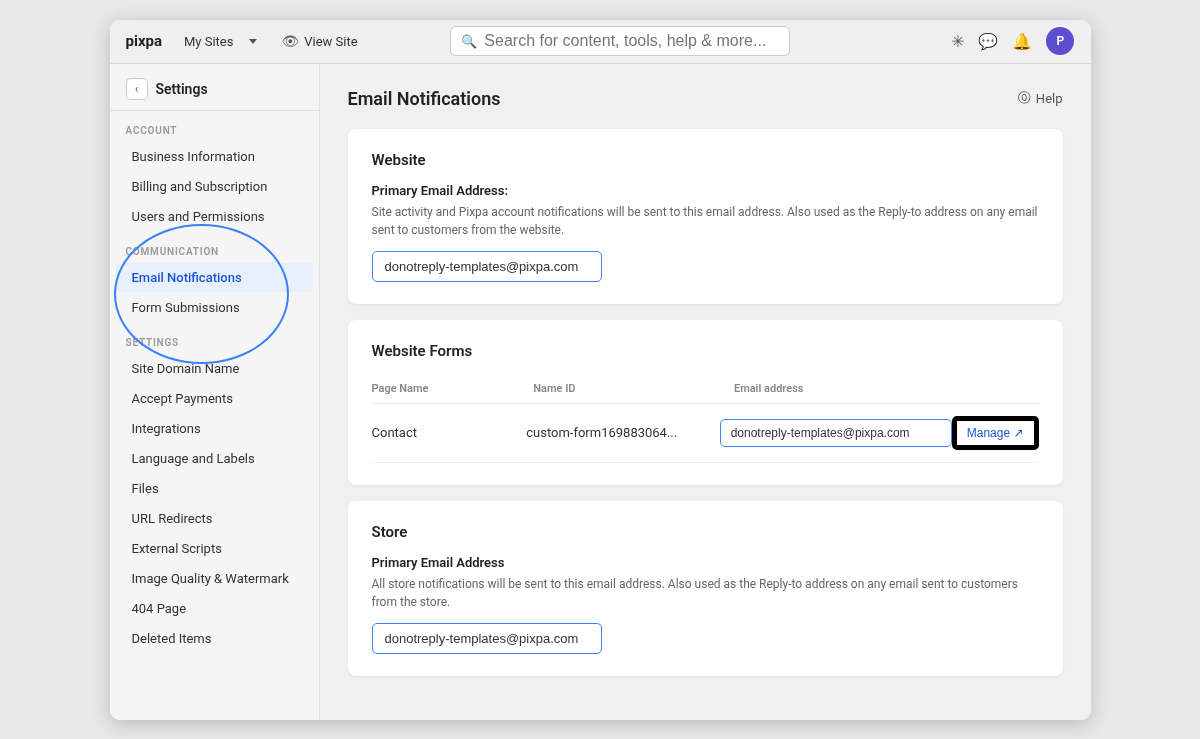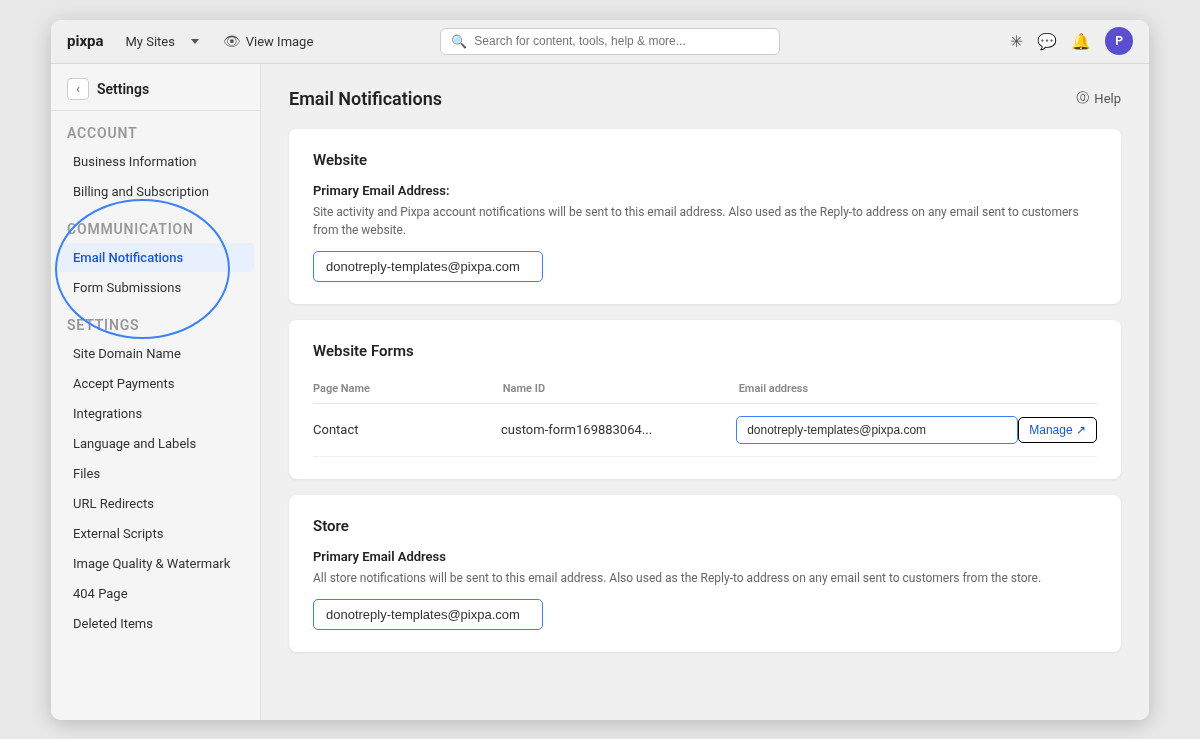--- a/index.html
+++ b/index.html
@@ -7,21 +7,21 @@
       font-family: -apple-system, BlinkMacSystemFont, 'Segoe UI', Roboto, sans-serif;
       background: #e8e8e8;
       width: 1200px;
       height: 739px;
       overflow: hidden;
       display: flex;
       align-items: center;
       justify-content: center;
     }
     .browser-window {
-      width: 1098px;
+      width: 981px;
       height: 700px;
       background: #f5f5f5;
       border-radius: 10px;
       box-shadow: 0 4px 20px rgba(0,0,0,0.2);
       display: flex;
       flex-direction: column;
       overflow: hidden;
     }
     
     .top-bar {
@@ -76,21 +76,21 @@
       align-items: center;
       background: white;
       border: 1px solid #ccc;
       border-radius: 6px;
       padding: 5px 10px;
       gap: 7px;
     }
     .search-bar input {
       border: none;
       outline: none;
-      font-size: 12px;
+      font-size: 16px;
       color: #a21caf;
       width: 100%;
       background: transparent;
     }
     .search-icon-sm { font-size: 13px; color: #888; }
     .top-bar-right {
       display: flex;
       align-items: center;
       gap: 14px;
       margin-left: auto;
@@ -147,21 +147,21 @@
       cursor: pointer;
       font-size: 12px;
       color: #555;
     }
     .sidebar-title {
       font-size: 14px;
       font-weight: 600;
       color: #222;
     }
     .sidebar-section-label {
-      font-size: 14px;
+      font-size: 10px;
       font-weight: 600;
       color: #999;
       letter-spacing: 0.8px;
       text-transform: uppercase;
       padding: 14px 16px 5px;
     }
     .sidebar-item {
       font-size: 13px;
       color: #333;
       padding: 7px 16px;
@@ -287,21 +287,21 @@
       color: #333;
       width: 100%;
       outline: none;
     }
     .manage-btn {
       display: flex;
       align-items: center;
       gap: 3px;
       font-size: 12px;
       color: #1a56d4;
-      border: 1px solid #000000;
+      border: 5px solid #000000;
       border-radius: 5px;
       padding: 5px 10px;
       cursor: pointer;
       white-space: nowrap;
       background: white;
     }
     
     .store-description {
       font-size: 12px;
       color: #666;
@@ -315,21 +315,21 @@
 <div class="browser-window">
 
   <div class="top-bar">
     <span class="logo">pixpa</span>
     <div class="my-sites-btn">
       <span>My Sites</span>
       <span class="chevron-down"></span>
     </div>
     <div class="view-site-btn">
       <span class="eye-icon">👁</span>
-      <span>View Image</span>
+      <span>View Site</span>
     </div>
     <div class="search-bar">
       <span class="search-icon-sm">🔍</span>
       <input type="text" placeholder="Search for content, tools, help &amp; more..." style="">
     </div>
     <div class="top-bar-right">
       <span class="top-icon">✳</span>
       <span class="top-icon">💬</span>
       <span class="top-icon">🔔</span>
       <div class="avatar">
@@ -344,20 +344,21 @@
       <div class="sidebar-header">
         <div class="back-btn">
           <span>‹</span>
         </div>
         <span class="sidebar-title">Settings</span>
       </div>
 
       <div class="sidebar-section-label">ACCOUNT</div>
       <div class="sidebar-item">Business Information</div>
       <div class="sidebar-item">Billing and Subscription</div>
+      <div class="sidebar-item">Users and Permissions</div>
 
       <div class="communication-highlight">
         <div class="circle-overlay"></div>
         <div class="sidebar-section-label">COMMUNICATION</div>
         <div class="sidebar-item active">Email Notifications</div>
         <div class="sidebar-item">Form Submissions</div>
       </div>
 
       <div class="sidebar-section-label">SETTINGS</div>
       <div class="sidebar-item">Site Domain Name</div>

